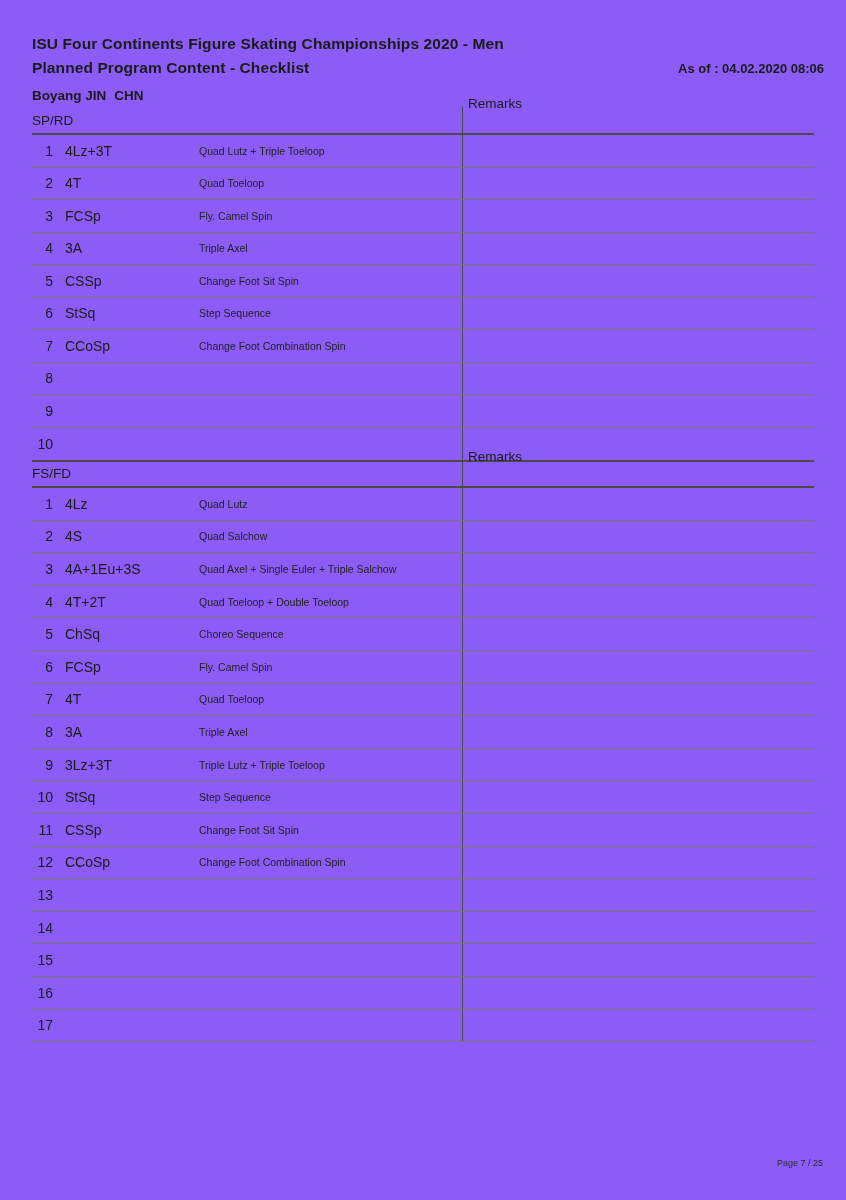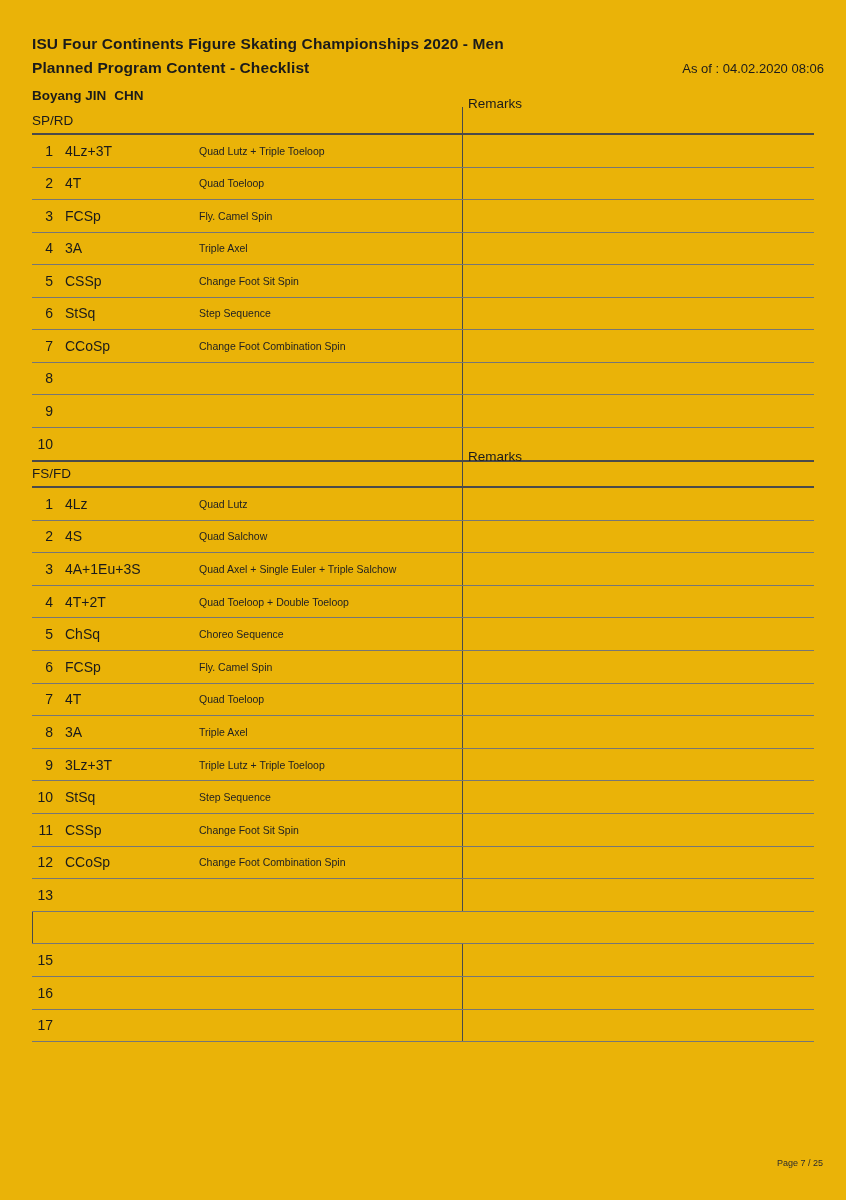--- a/index.html
+++ b/index.html
@@ -1,21 +1,21 @@
 <!DOCTYPE html>
 <html><head>
 <meta charset="utf-8">
 <style>
   html, body { margin: 0; padding: 0; background: #e8e8e8; }
   .page {
     position: relative;
     width: 846px;
     height: 1200px;
     margin: 0 auto;
-    background: #eab308;
+    background: #8b5cf6;
     font-family: "Liberation Sans", sans-serif;
     color: #1b1b1b;
     overflow: hidden;
   }
   .title1 {
     position: absolute;
     left: 32px; top: 35px;
     font-size: 15.5px;
     font-weight: bold;
     letter-spacing: 0.1px;
@@ -27,21 +27,21 @@
     justify-content: space-between;
     align-items: baseline;
   }
   .title2 {
     font-size: 15.5px;
     font-weight: bold;
     letter-spacing: 0.1px;
   }
   .as-of {
     font-size: 13px;
-    font-weight: normal;
+    font-weight: bold;
   }
   .skater-line {
     position: absolute;
     left: 32px; top: 88px;
     font-size: 13.5px;
     font-weight: bold;
   }
   .skater-line .nation { margin-left: 8px; }
   .table {
     position: absolute;
@@ -351,20 +351,25 @@
   <div class="row">
     <div class="cell-left">
       <span class="num">13</span>
       <span class="code"></span>
       <span class="desc"></span>
     </div>
     <div class="cell-remarks"></div>
   </div>
 
   <div class="row">
+    <div class="cell-left">
+      <span class="num">14</span>
+      <span class="code"></span>
+      <span class="desc"></span>
+    </div>
     <div class="cell-remarks"></div>
   </div>
 
   <div class="row">
     <div class="cell-left">
       <span class="num">15</span>
       <span class="code"></span>
       <span class="desc"></span>
     </div>
     <div class="cell-remarks"></div>

